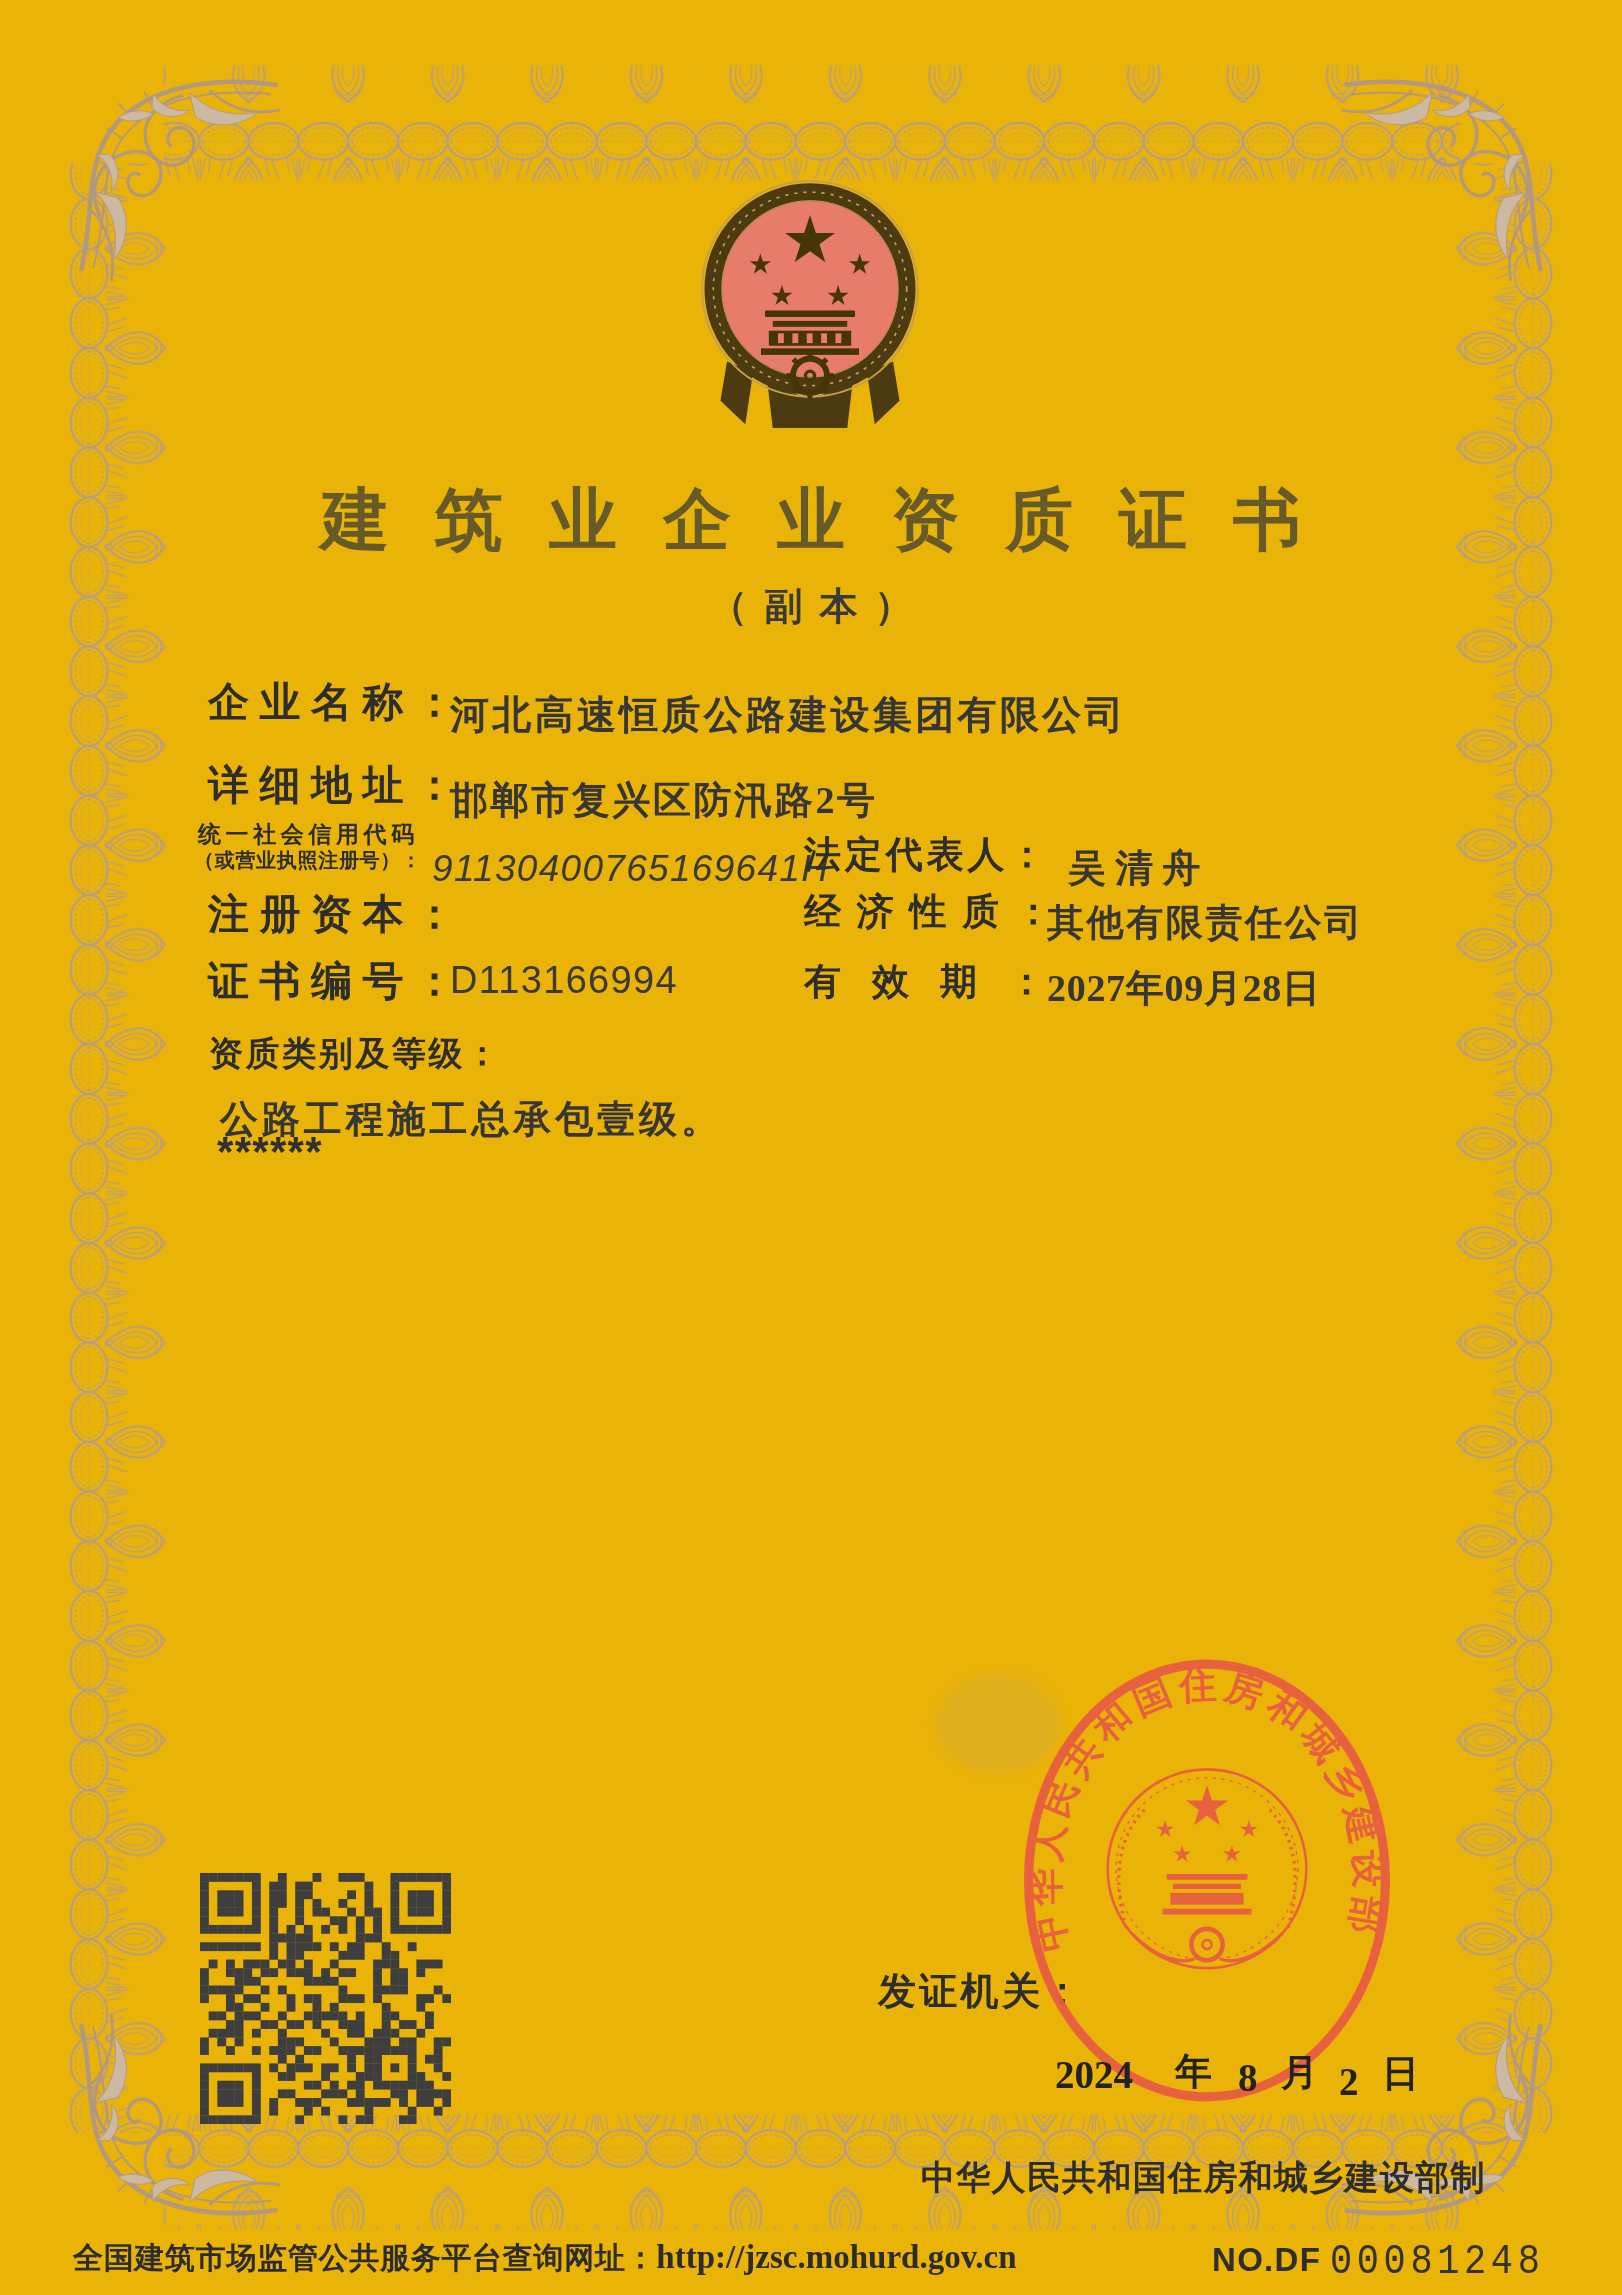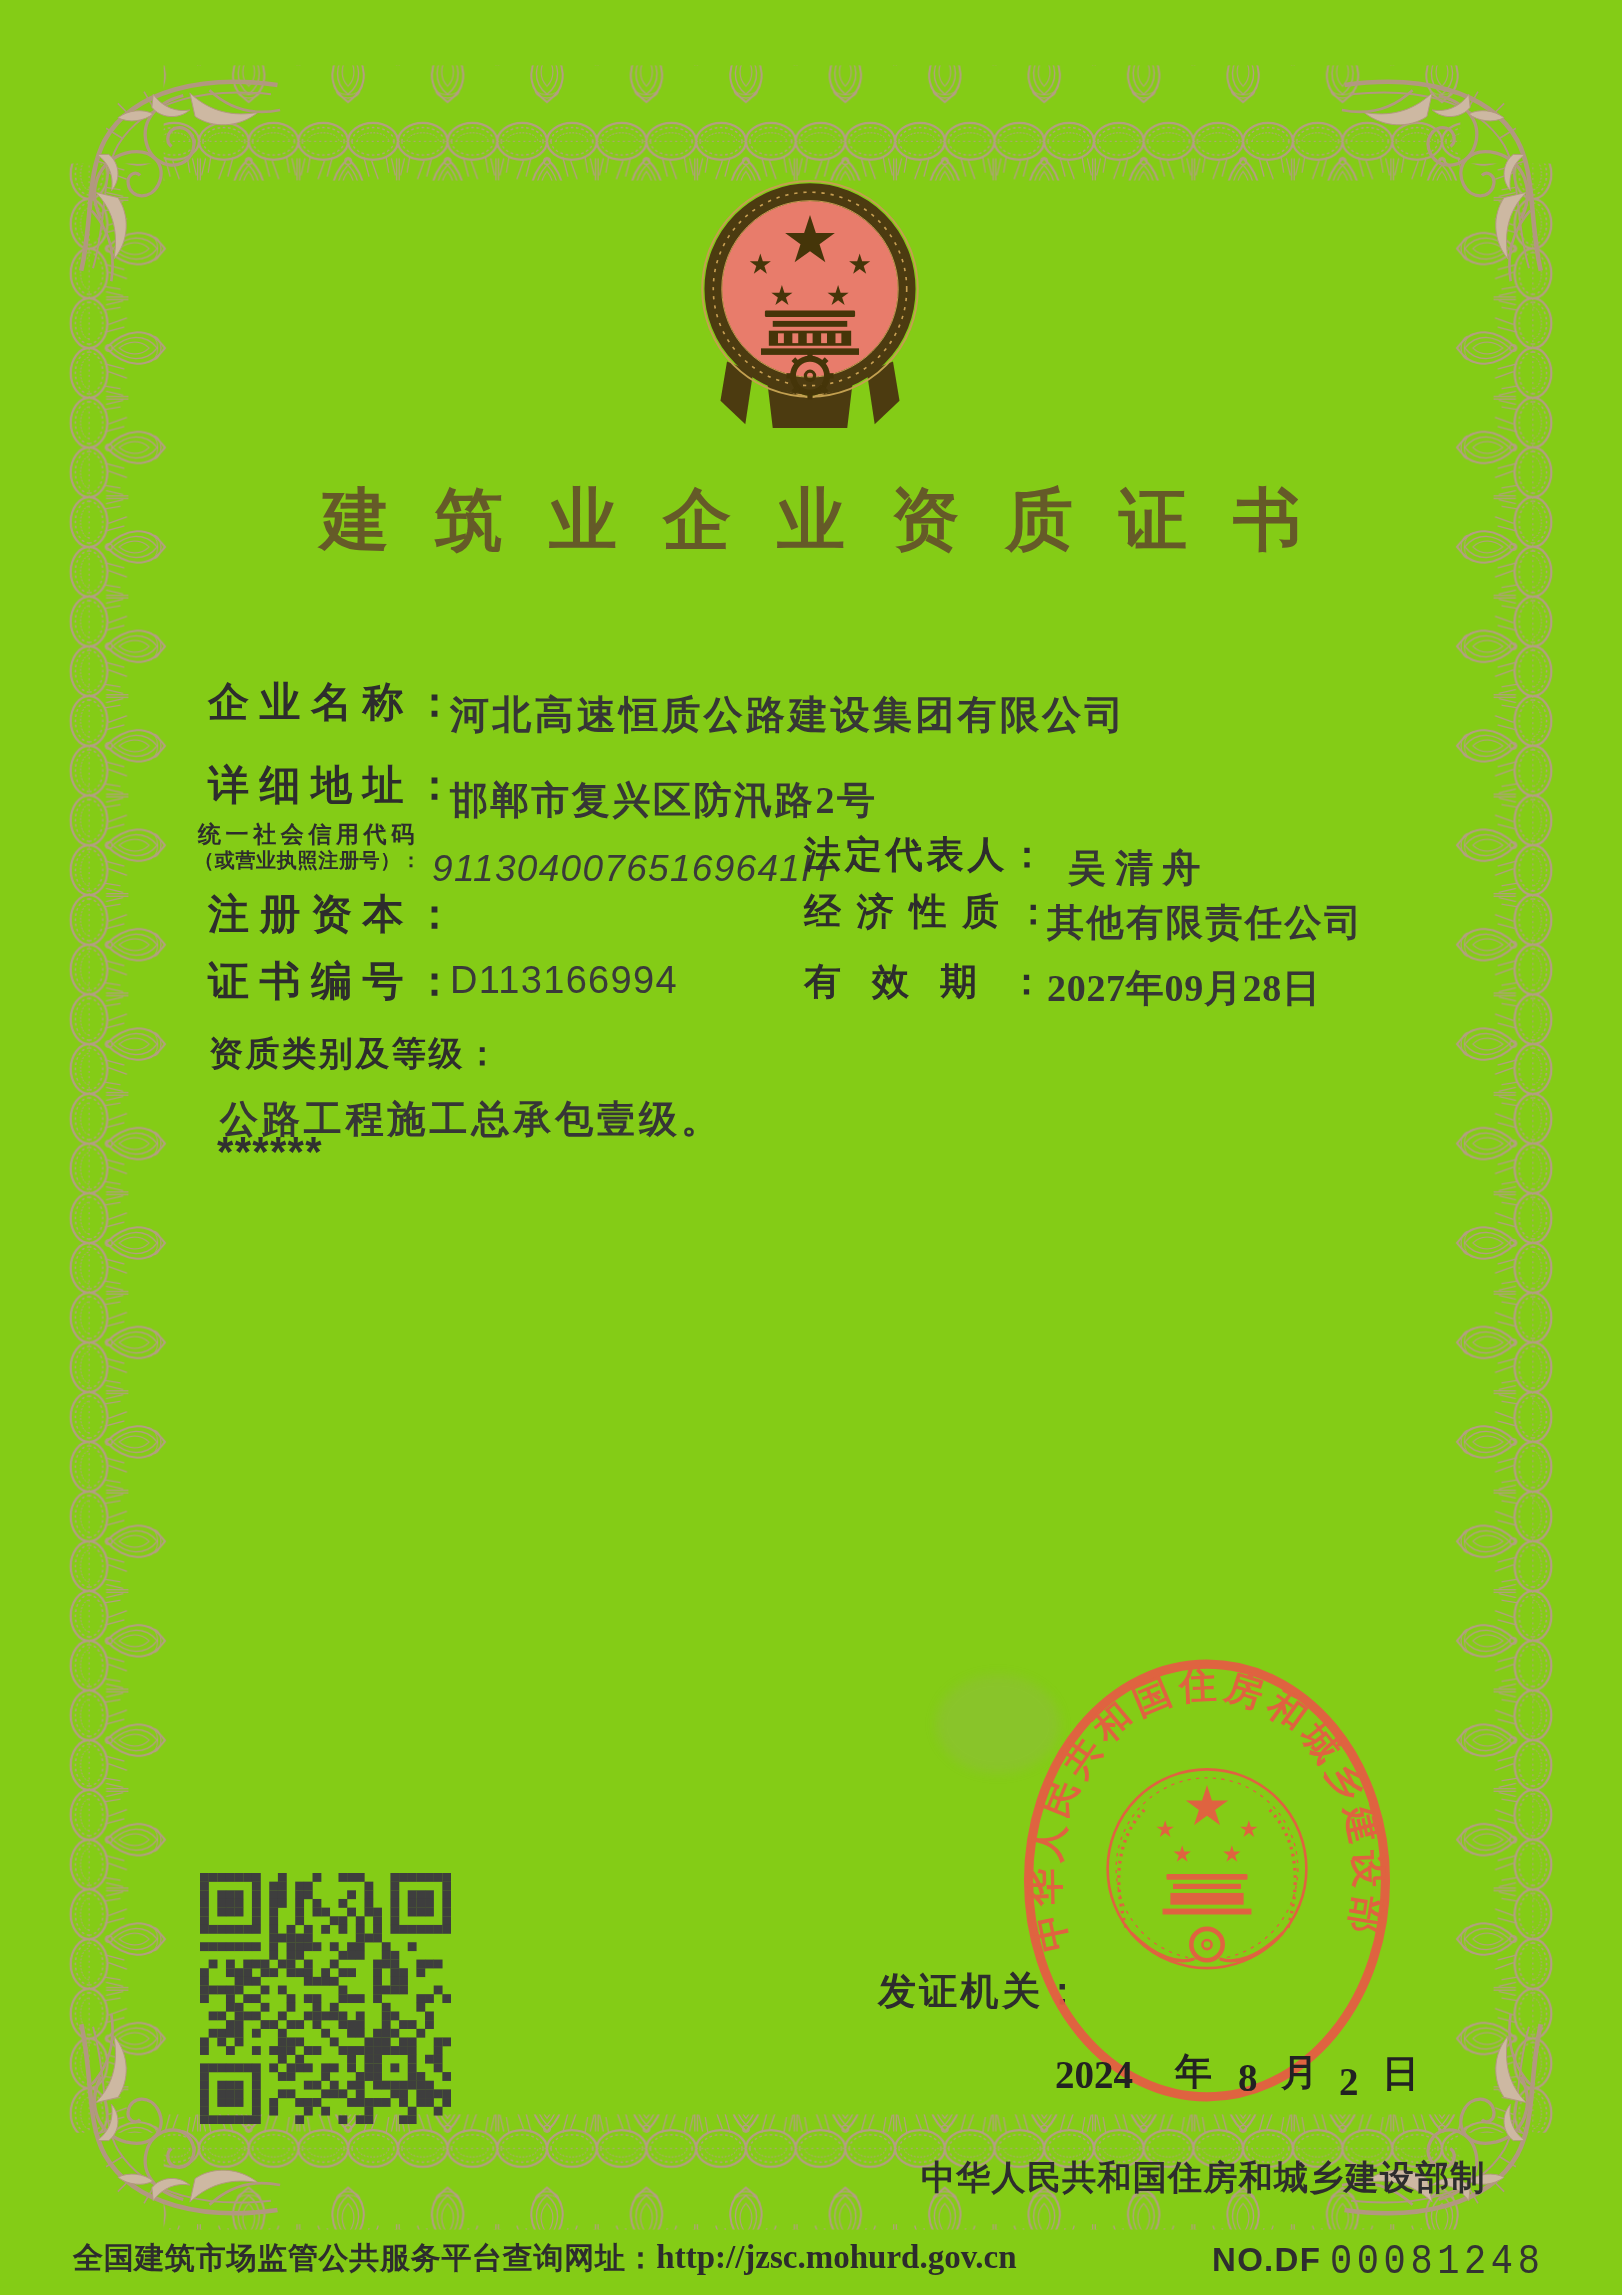--- a/index.html
+++ b/index.html
@@ -1,21 +1,21 @@
 <!DOCTYPE html>
 <html style="font-size:10.5px"><head>
 <meta charset="utf-8">
 <style>
   html,body{margin:0;padding:0;}
   body{background:#ffffff;}
   .page{
     position:relative;
     width:1622px;
     height:2295px;
-    background:#84cc16;
+    background:#eab308;
     overflow:hidden;
     font-family:"Liberation Sans","DejaVu Sans",sans-serif;
   }
   .abs{position:absolute;}
   .lbl{
     font-family:"Liberation Sans","DejaVu Sans",sans-serif;
     font-weight:700;
     color:#2d2d2d;
     white-space:nowrap;
   }
@@ -174,20 +174,21 @@
       <rect x="181" y="282" width="8" height="11" transform="rotate(90 185 318)"></rect>
       <rect x="181" y="282" width="8" height="11" transform="rotate(135 185 318)"></rect>
       <rect x="181" y="282" width="8" height="11" transform="rotate(180 185 318)"></rect>
       <rect x="181" y="282" width="8" height="11" transform="rotate(225 185 318)"></rect>
       <rect x="181" y="282" width="8" height="11" transform="rotate(270 185 318)"></rect>
       <rect x="181" y="282" width="8" height="11" transform="rotate(315 185 318)"></rect>
     </g>
   </svg>
 
   <div class="abs title" style="left:0;right:0;top:475px;text-align:center;padding-left:46px;">建筑业企业资质证书</div>
+  <div class="abs subtitle" style="left:0;right:0;top:581px;text-align:center;padding-left:17px;">（副本）</div>
 
   <div class="abs lbl" style="left:208px;top:675px;font-size:41px;letter-spacing:10.5px;">企业名称：</div>
   <div class="abs val" style="left:450px;top:688px;font-size:39px;letter-spacing:3.3px;">河北高速恒质公路建设集团有限公司</div>
 
   <div class="abs lbl" style="left:208px;top:758px;font-size:41px;letter-spacing:10.5px;">详细地址：</div>
   <div class="abs val" style="left:450px;top:775px;font-size:38px;letter-spacing:2.6px;">邯郸市复兴区防汛路2号</div>
 
   <div class="abs lbl" style="left:198px;top:819px;font-size:23px;letter-spacing:4.6px;">统一社会信用代码</div>
   <div class="abs lbl" style="left:194px;top:847px;font-size:20px;letter-spacing:0.7px;">（或营业执照注册号）：</div>
   <div class="abs num" style="left:432px;top:848px;font-size:37px;letter-spacing:1.3px;font-style:italic;">91130400765169641H</div>

